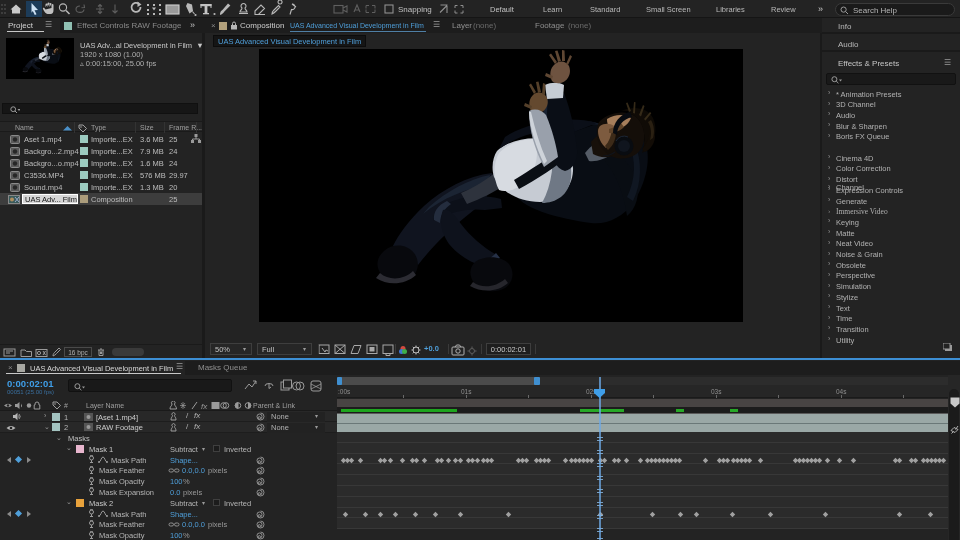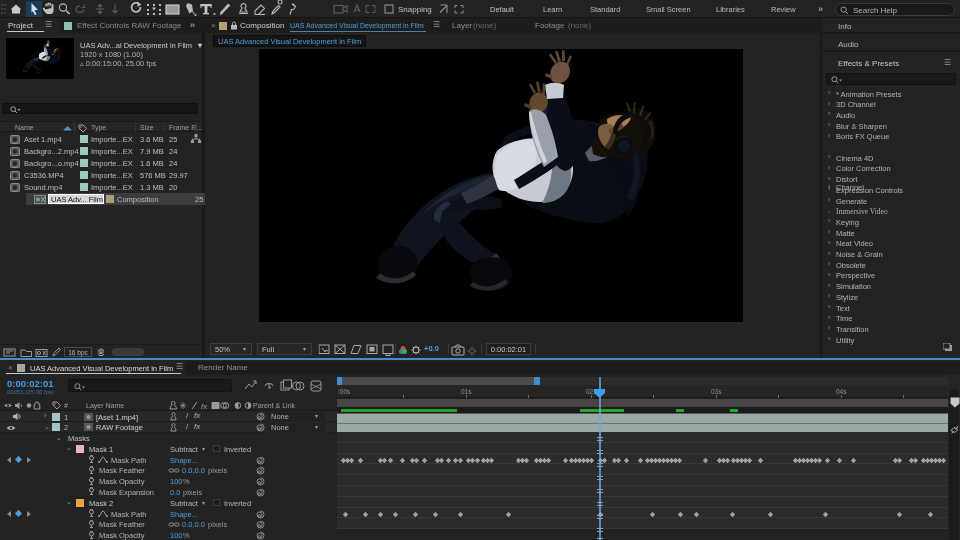--- a/index.html
+++ b/index.html
@@ -220,21 +220,21 @@
         <svg class="abs" style="left:10px;top:1.5px" width="10" height="9">
           <rect x="0.5" y="0.5" width="9" height="8" rx="1" fill="#5a5a5a" stroke="#8a8a8a"></rect>
           <circle cx="5" cy="4.5" r="2.2" fill="#262626"></circle>
         </svg>
         <span class="abs" style="left:24px;top:2px;font-size:7.5px;color:#bdbdbd;">Sound.mp4</span>
         <div class="abs" style="left:80px;top:2px;width:8px;height:8px;background:#9ccbc0;"></div>
         <span class="abs" style="left:91px;top:2px;font-size:7.5px;color:#bdbdbd;">Importe...EX</span>
         <span class="abs" style="left:140px;top:2px;font-size:7.5px;color:#bdbdbd;">1.3 MB</span>
         <span class="abs" style="left:169px;top:2px;font-size:7.5px;color:#bdbdbd;">20</span>
       </div>
-      <div class="abs" style="left:0;top:60px;width:202px;height:12px;background:#3d3d3d;margin-left:26px;">
+      <div class="abs" style="left:0;top:60px;width:202px;height:12px;background:#3d3d3d;">
         <svg class="abs" style="left:8px;top:1.5px" width="12" height="9">
           <rect x="0.5" y="0.5" width="11" height="8" fill="#3a5a5a" stroke="#888"></rect>
           <circle cx="4" cy="4.5" r="2" fill="#b08f5f"></circle>
           <path d="M7 2 l4 5 M11 2 l-4 5" stroke="#9ac" stroke-width="1"></path>
         </svg>
         <span class="abs" style="left:22px;top:1px;width:56px;height:10px;background:#d6d6d6;border:1px solid #fff;font-size:7.5px;color:#111;line-height:9px;padding-left:2px;">UAS Adv... Film</span>
         <div class="abs" style="left:80px;top:2px;width:8px;height:8px;background:#ab9c7b;"></div>
         <span class="abs" style="left:91px;top:2px;font-size:7.5px;color:#bdbdbd;">Composition</span>
         <span class="abs" style="left:140px;top:2px;font-size:7.5px;color:#bdbdbd;"></span>
         <span class="abs" style="left:169px;top:2px;font-size:7.5px;color:#bdbdbd;">25</span>
@@ -453,21 +453,21 @@
 <div class="abs" style="left:0;top:358px;width:960px;height:2px;background:#3d8fd4;"></div>
 <div class="abs" id="timeline" style="left:0;top:360px;width:960px;height:180px;background:#232323;">
 
   <div class="abs" style="left:0;top:1px;width:960px;height:14px;background:#1d1d1d;">
     <div class="abs" style="left:0;top:0;width:185px;height:14px;background:#232323;"></div>
     <span class="abs" style="left:8px;top:2px;font-size:8px;color:#8a8a8a;">×</span>
     <div class="abs" style="left:17px;top:3px;width:8px;height:8px;background:#a8a8a2;"></div>
     <span class="abs" style="left:30px;top:2.5px;font-size:7.5px;color:#d8d8d8;">UAS Advanced Visual Development in Film</span>
     <span class="abs" style="left:176px;top:1px;font-size:8px;color:#9a9a9a;">☰</span>
     <div class="abs" style="left:6px;top:12px;width:175px;height:1px;background:#c8c8c8;"></div>
-    <span class="abs" style="left:198px;top:2px;font-size:8px;color:#8f8f8f;">Render Name</span>
+    <span class="abs" style="left:198px;top:2px;font-size:8px;color:#8f8f8f;">Masks Queue</span>
   </div>
 
   <div class="abs" style="left:0;top:15px;width:340px;height:25px;">
     <div class="abs" style="left:7px;top:3px;font-size:9.5px;font-weight:bold;color:#3f9ee8;">0:00:02:01</div>
     <div class="abs" style="left:7px;top:14px;font-size:6px;color:#3a6f9e;">00051 (25.00 fps)</div>
     <div class="abs" style="left:68px;top:4px;width:164px;height:13px;background:#191919;border:1px solid #111;border-radius:2px;">
       <svg class="abs" style="left:5px;top:3px;" width="12" height="8" viewBox="0 0 12 8">
           <circle cx="3.4" cy="3.2" r="2.5" fill="none" stroke="#9a9a9a"></circle>
           <path d="M5.2 5 L7.4 7.2" stroke="#9a9a9a"></path>
           <path d="M8 3.5 l1.5 2 1.5-2" fill="#9a9a9a" stroke="none"></path>

